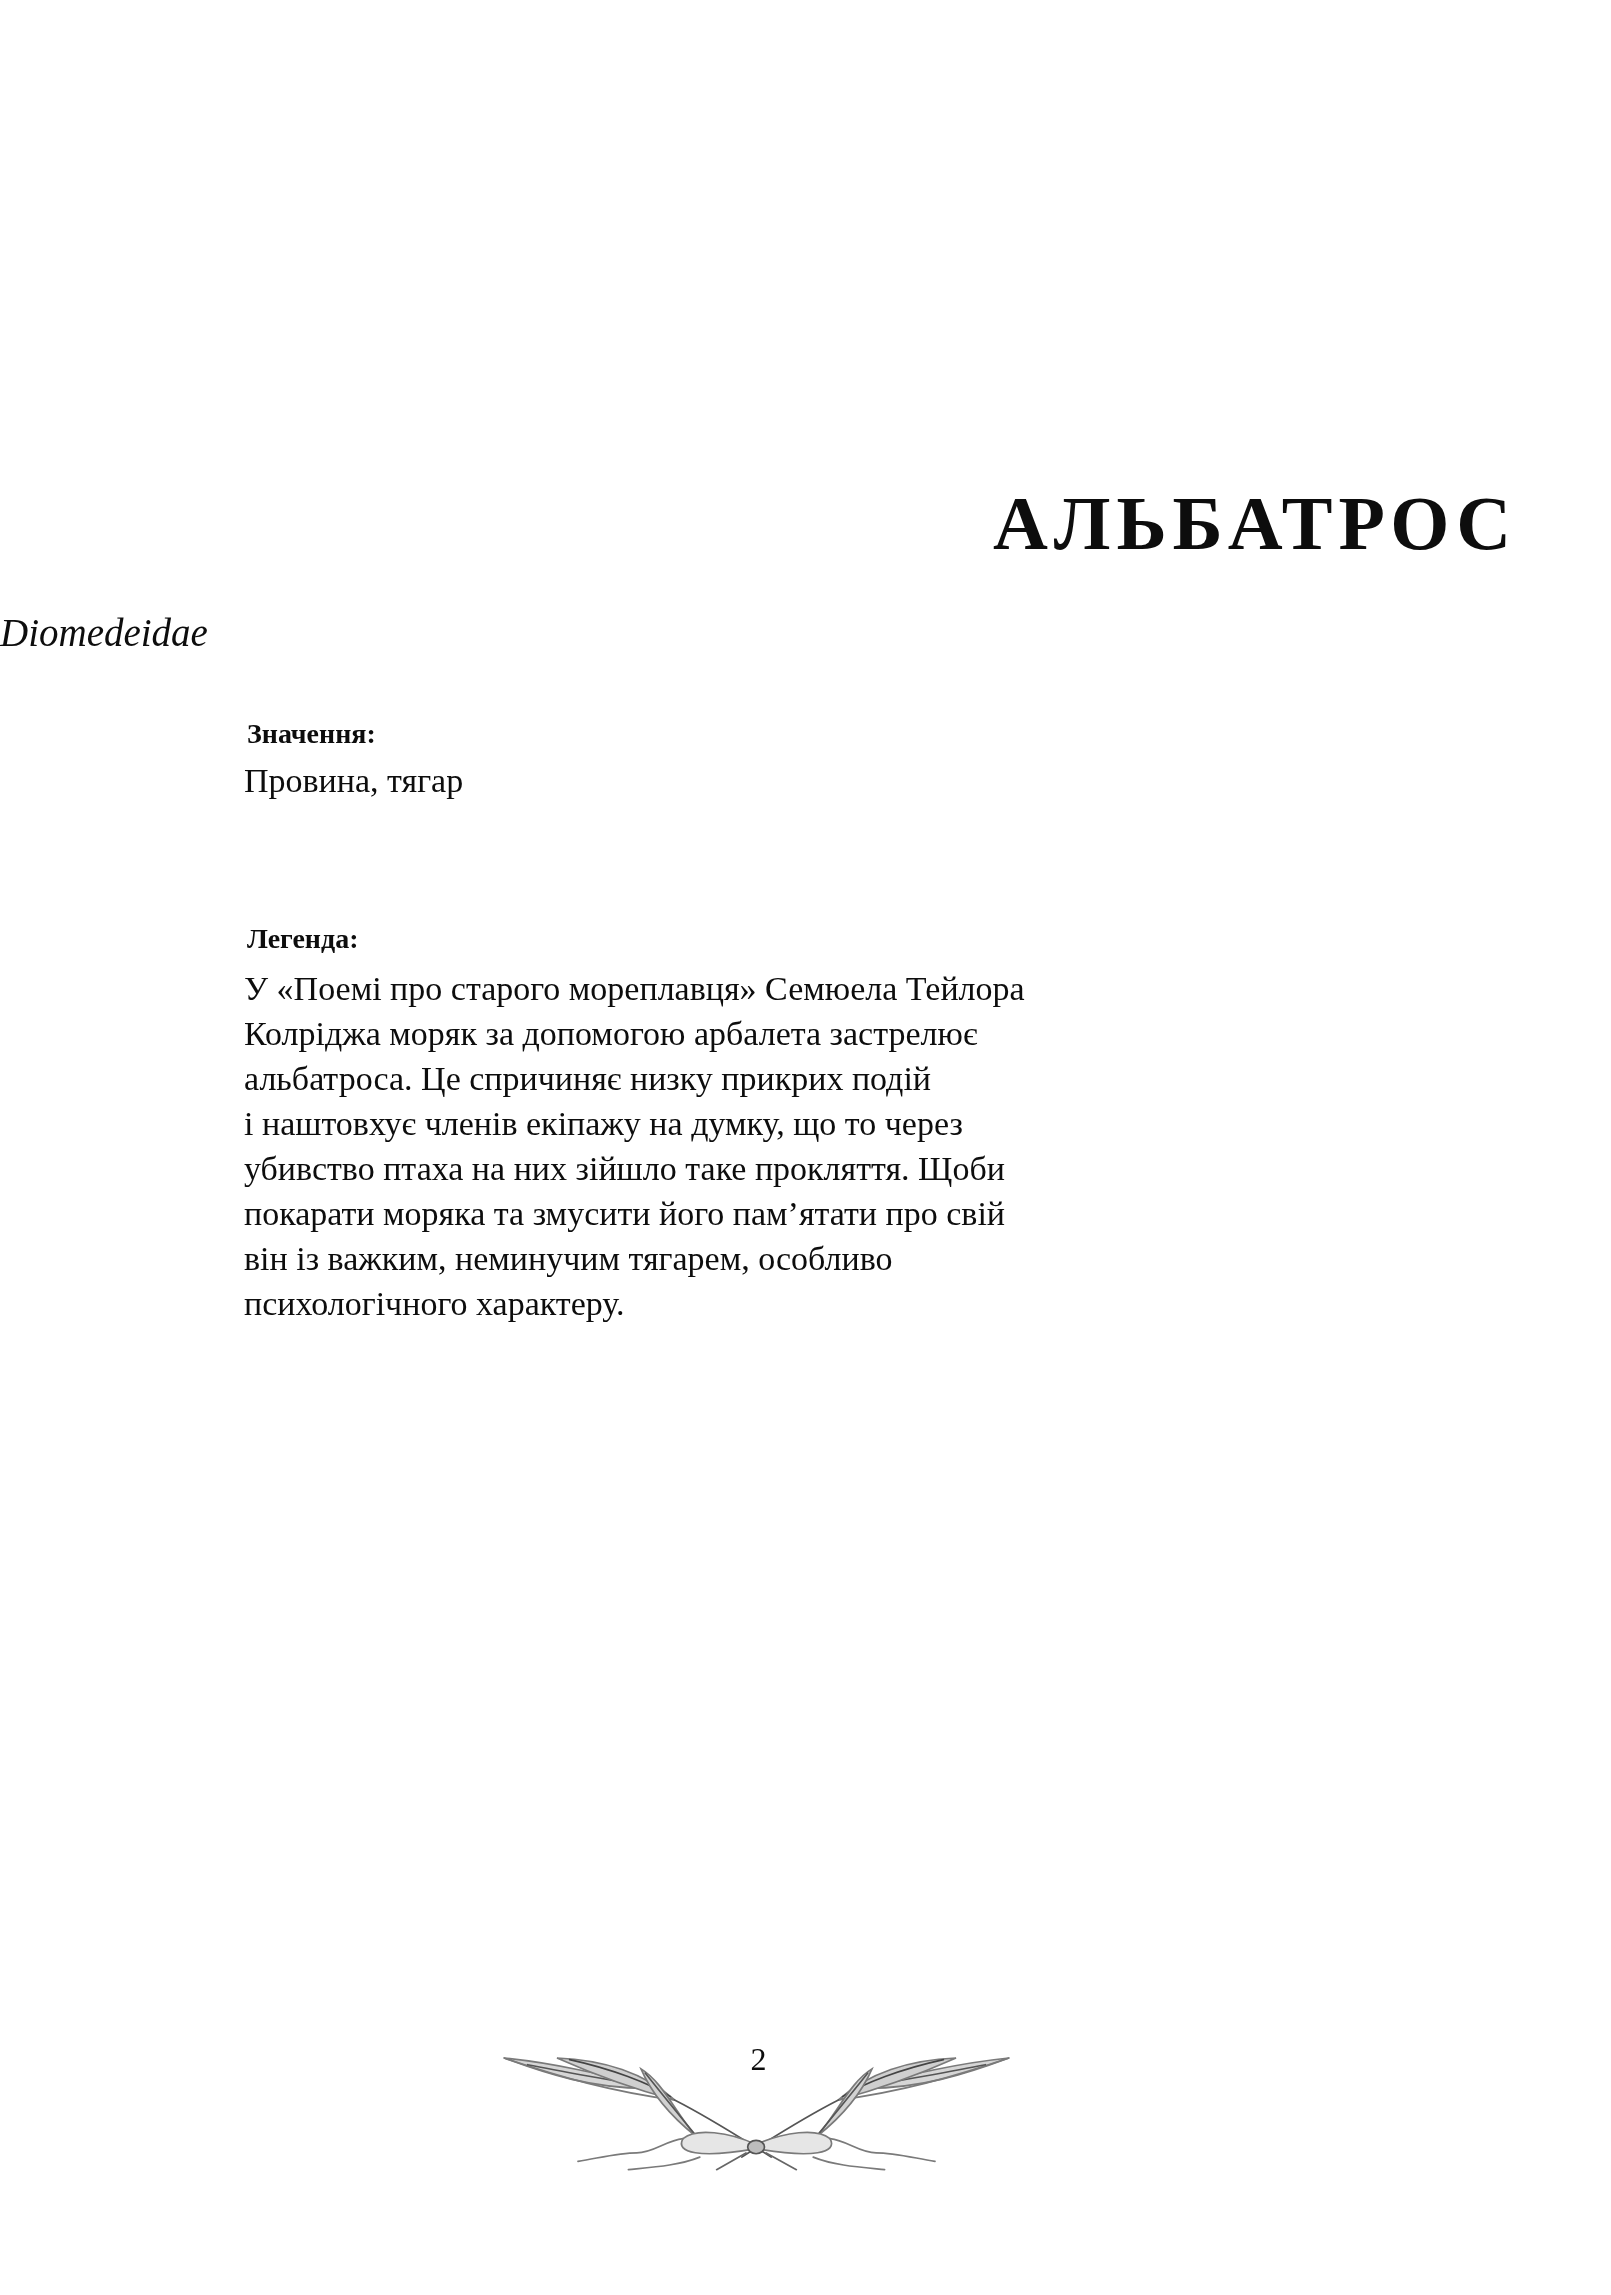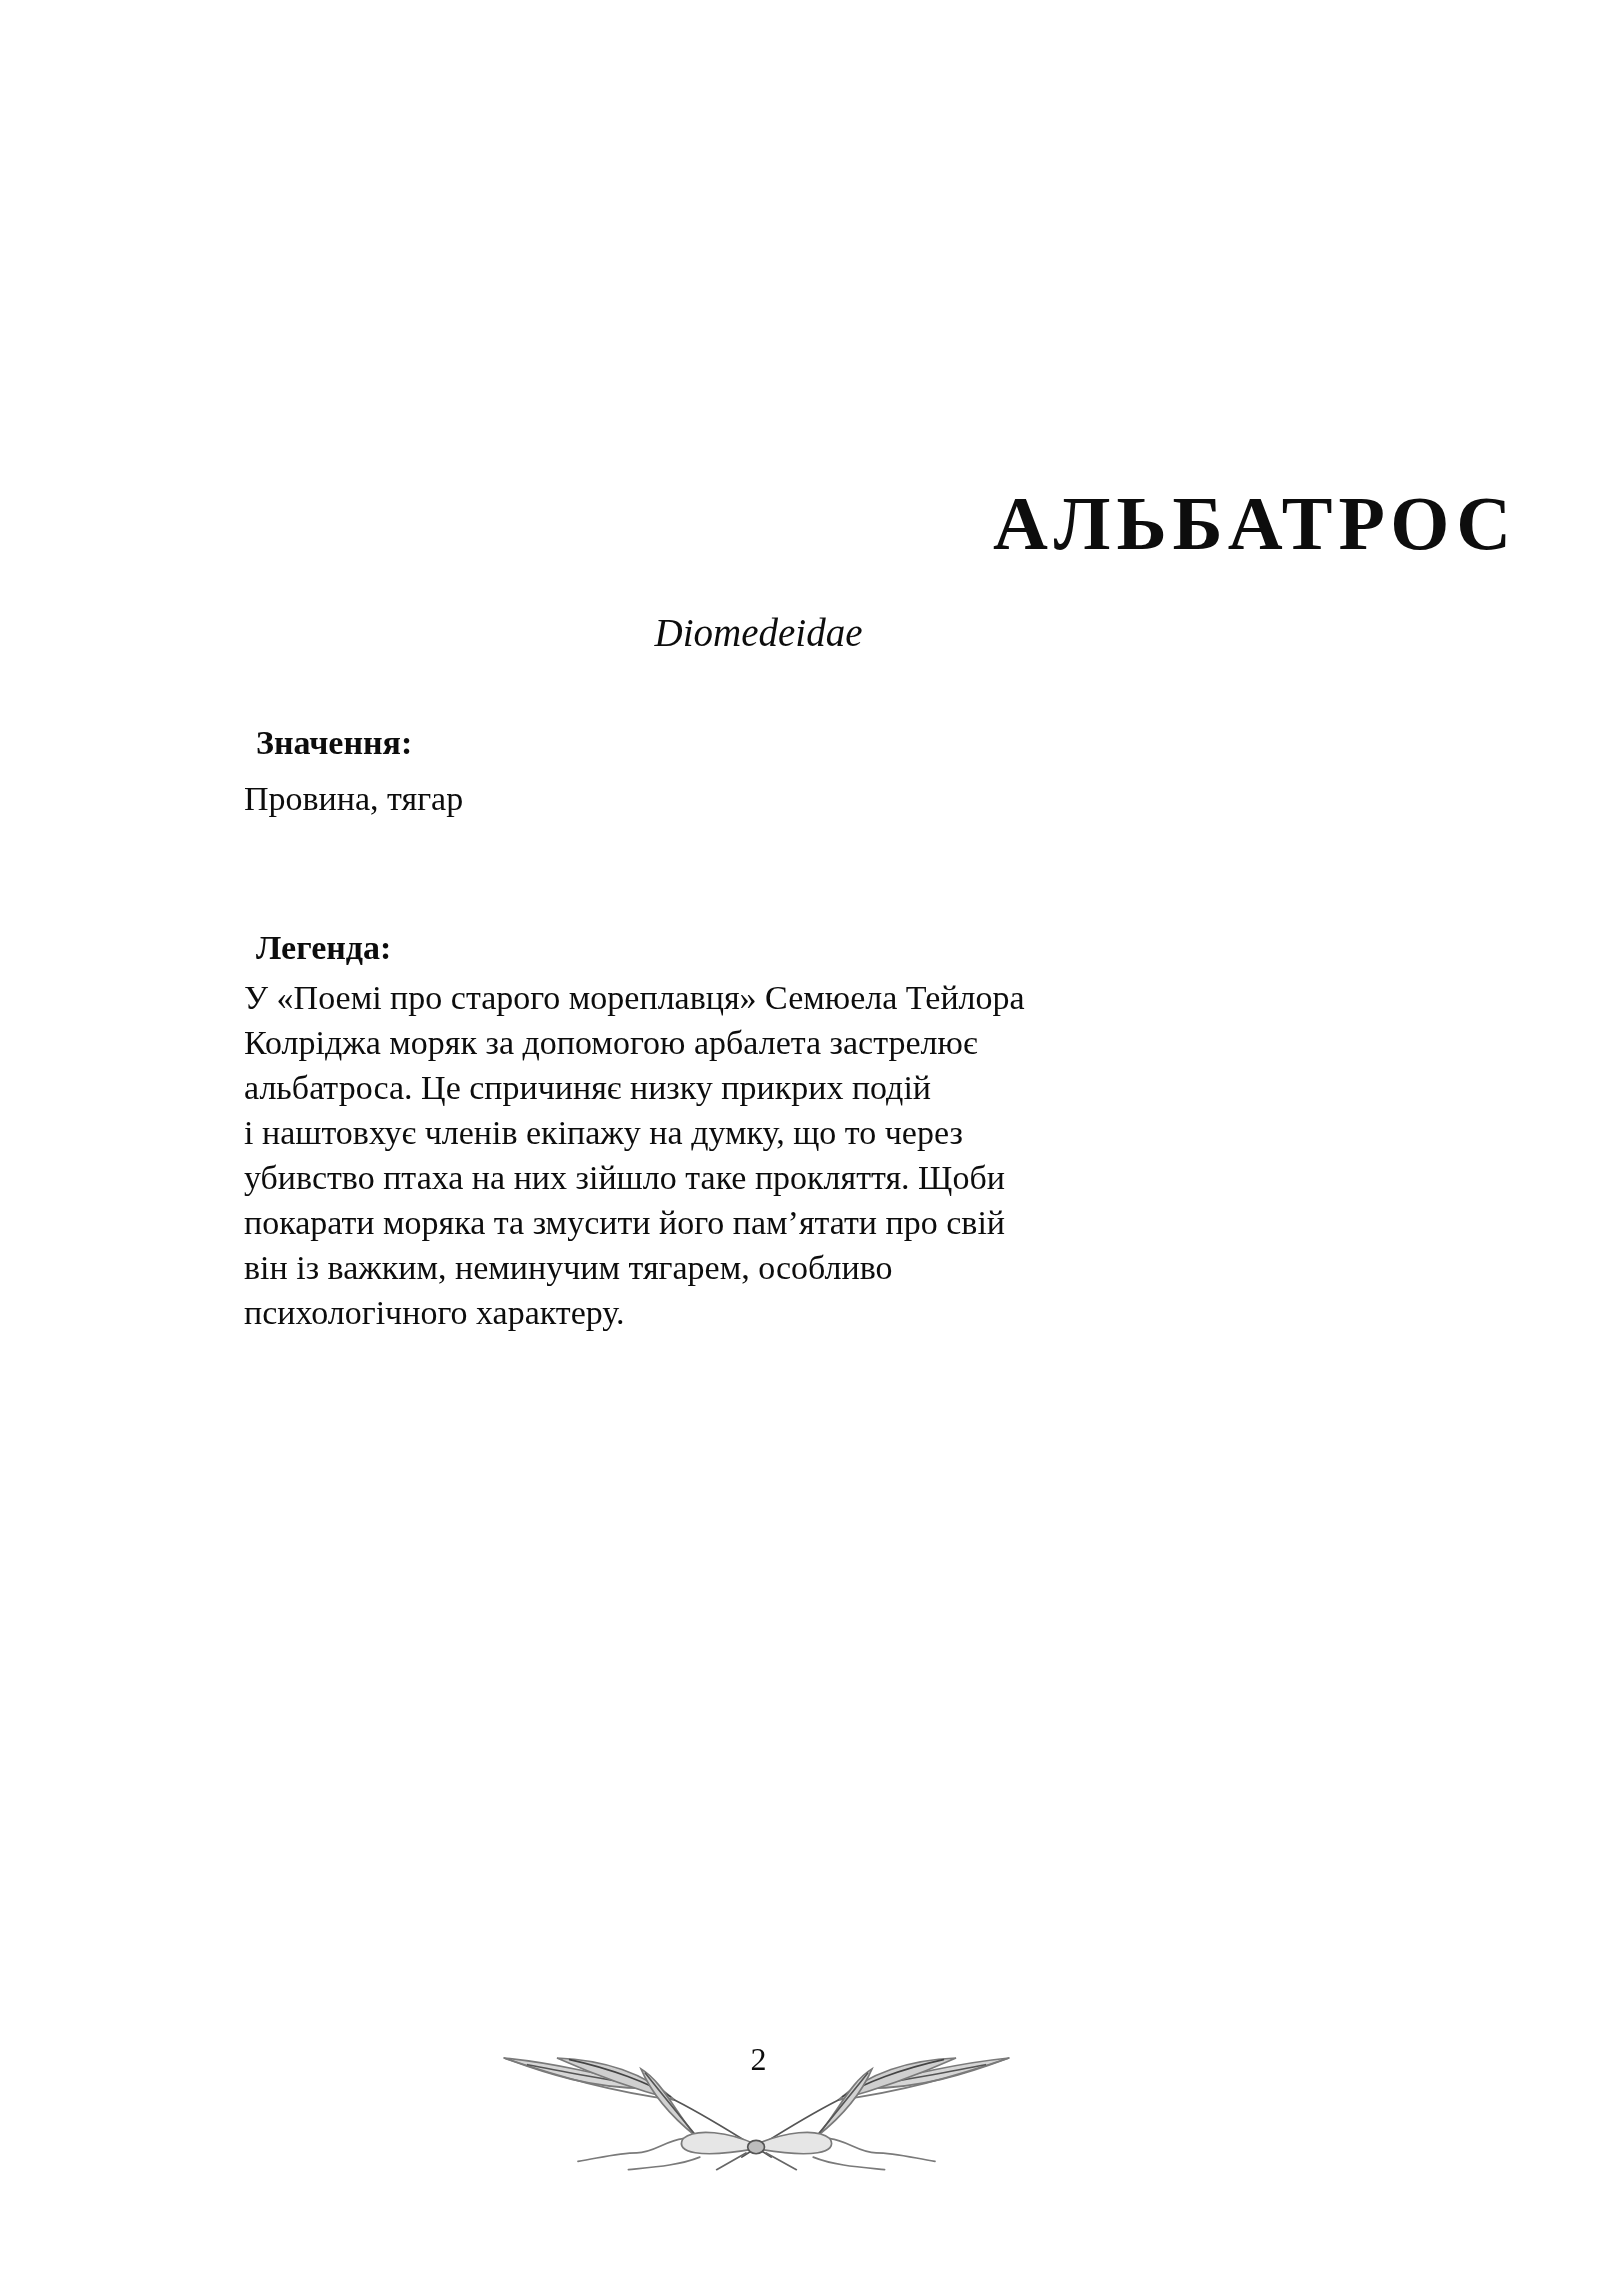--- a/index.html
+++ b/index.html
@@ -31,35 +31,34 @@
       font-weight: bold;
       letter-spacing: 5.9px;
       line-height: 92px;
       margin: 0;
     }
     .latin-name {
       position: absolute;
       left: 0;
       width: 1517px;
       top: 608px;
-      text-align: center;
       font-size: 39px;
       font-style: italic;
       line-height: 50px;
     }
     .section {
       position: absolute;
       left: 244px;
       width: 1041px;
     }
     .section-label {
-      font-size: 34px;
+      font-size: 28px;
       font-weight: bold;
       line-height: 44px;
-      margin: 12px;
+      margin: 3px;
     }
     .section-text {
       font-size: 34px;
       line-height: 44px;
       margin: 0;
     }
     .meaning { top: 709px; }
     .meaning .section-text { margin-top: 0; }
     .legend { top: 914px; }
     .legend .section-label { margin-bottom: 5px; }

